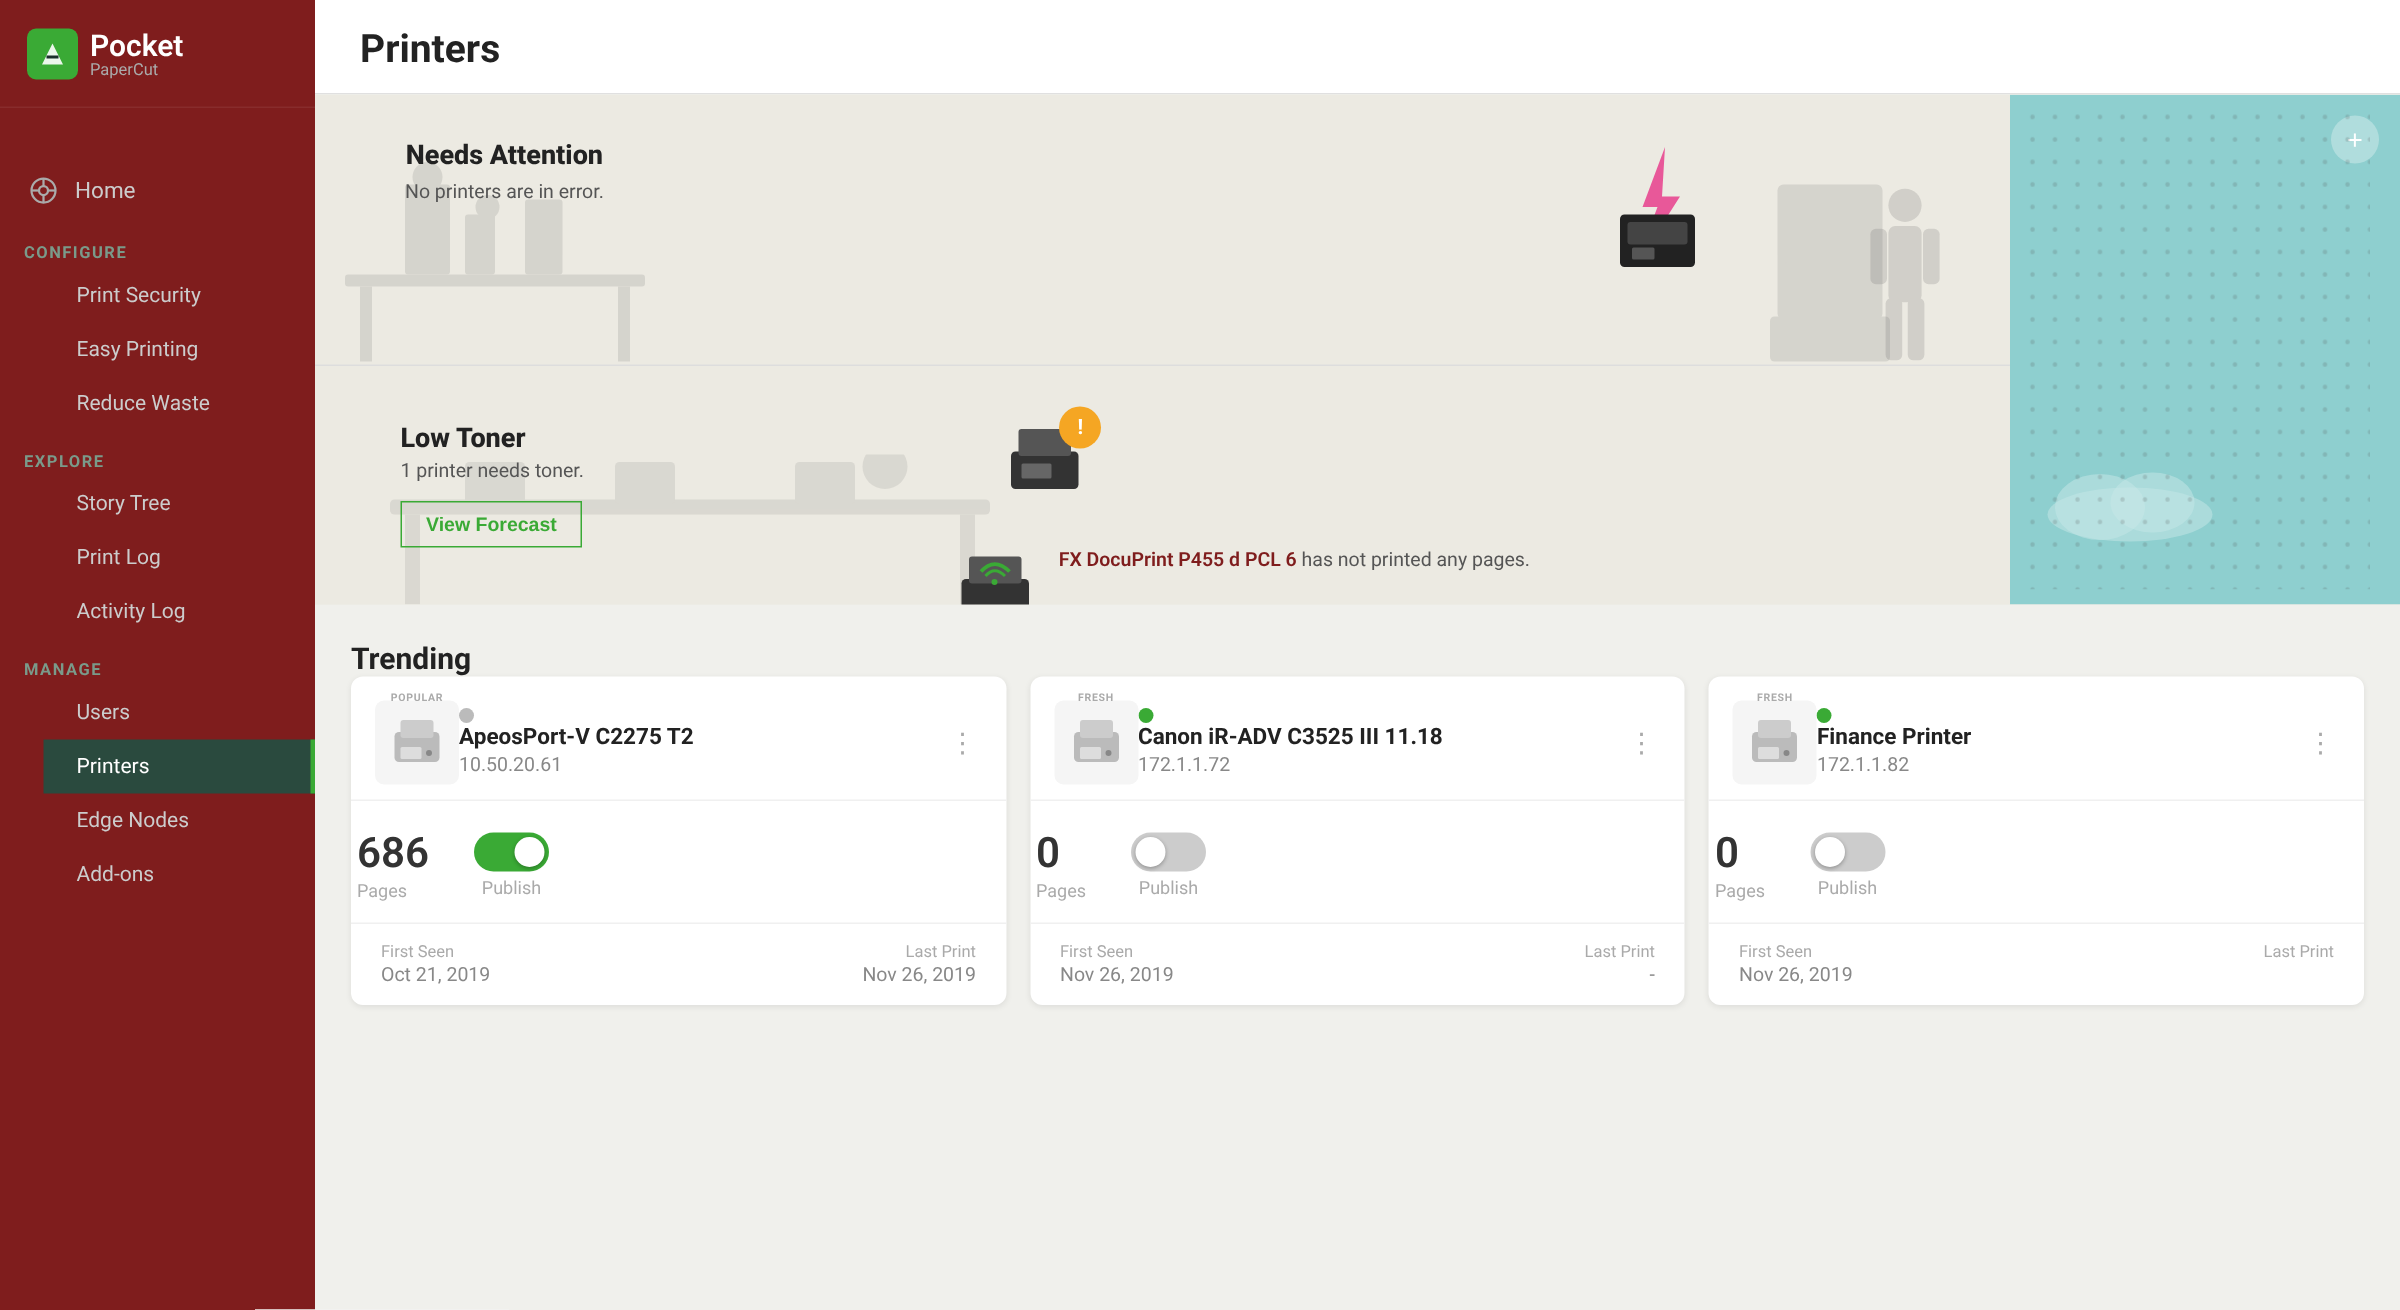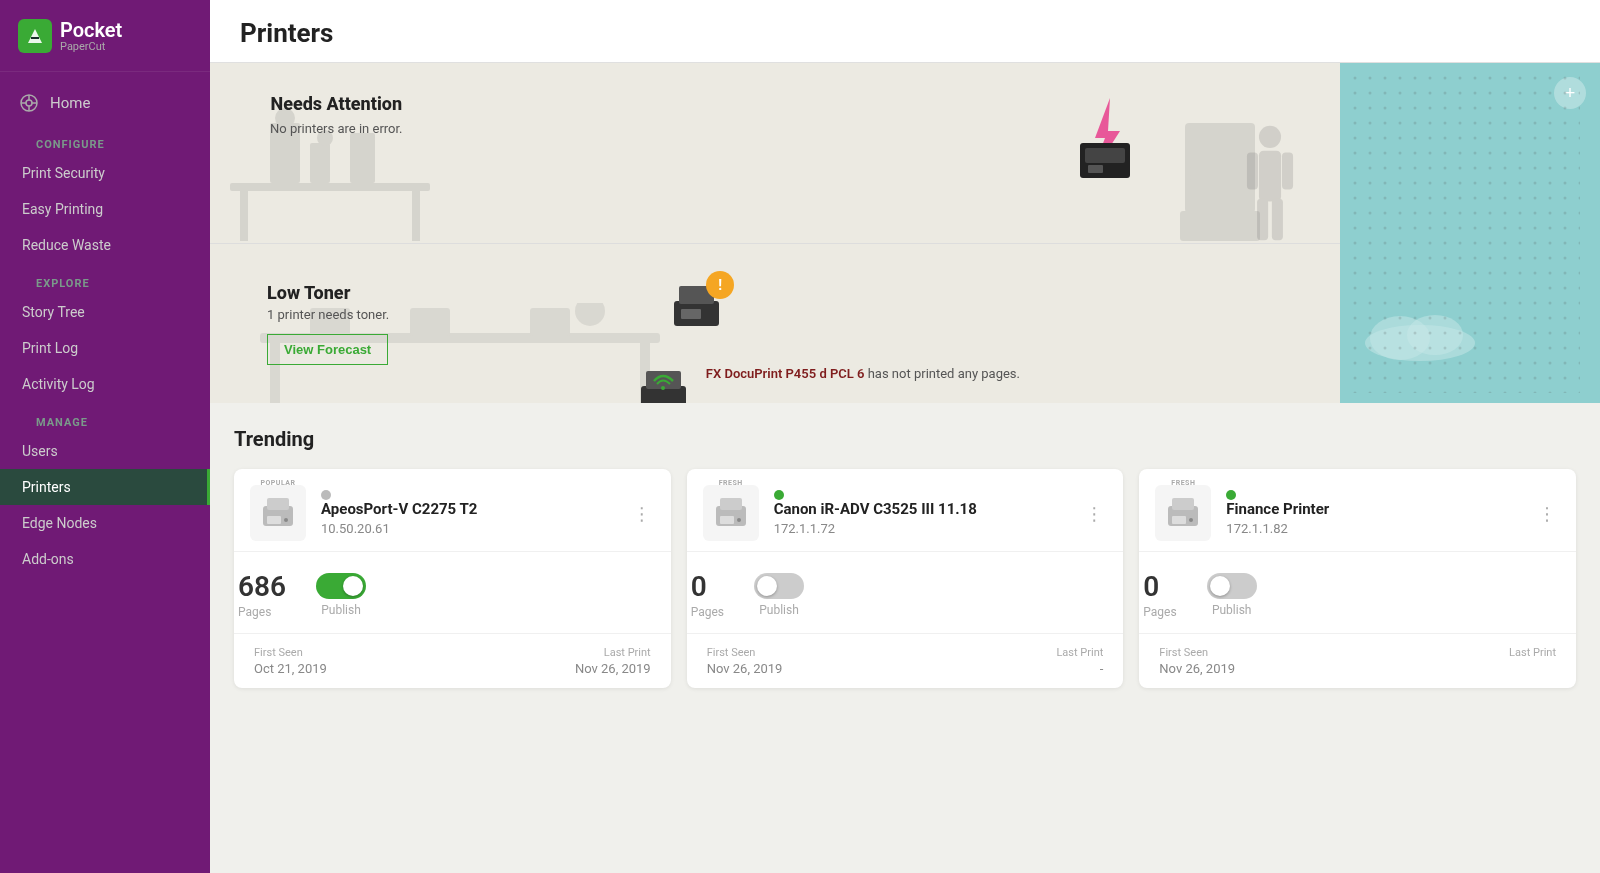--- a/index.html
+++ b/index.html
@@ -2,26 +2,27 @@
 <html><head>
   <meta charset="utf-8">
   <style>
     * { box-sizing: border-box; margin: 0; padding: 0; }
     body { font-family: -apple-system, BlinkMacSystemFont, 'Segoe UI', Roboto, sans-serif; display: flex; height: 873px; overflow: hidden; background: #f5f5f5; }
 
     
     #sidebar {
       width: 210px;
       min-width: 210px;
-      background: #701a75;
+      background: #7f1d1d;
       color: #fff;
       display: flex;
       flex-direction: column;
       height: 100%;
       overflow-y: auto;
+      gap: 24px;
     }
     .sidebar-logo {
       padding: 18px 20px 18px 18px;
       display: flex;
       align-items: center;
       gap: 8px;
       border-bottom: 1px solid rgba(255,255,255,0.07);
     }
     .logo-icon {
       width: 34px;
@@ -48,30 +49,31 @@
       color: #ccc;
       cursor: pointer;
       font-size: 15px;
     }
 
     .sidebar-section-label {
       font-size: 11px;
       font-weight: 700;
       color: #7a9a8a;
       letter-spacing: 1px;
-      padding: 14px 36px 4px;
+      padding: 14px 16px 4px;
     }
 
     .sidebar-child {
       display: flex;
       align-items: flex-end;
       padding: 10px 20px 10px 22px;
       color: #ccc;
       cursor: pointer;
       font-size: 14px;
+      margin-left: 29px;
     }
     .sidebar-child.active {
       background: #2a4a3e;
       color: white;
       border-right: 3px solid #3aaa35;
     }
 
     
     #main {
       flex: 1;
@@ -179,40 +181,40 @@
       justify-content: center;
       font-size: 18px;
       color: white;
     }
 
     
     .trending-section {
       padding: 24px 24px 20px;
       background: #f0f0ec;
     }
-    .trending-title { font-size: 20px; font-weight: 700; color: #222; margin-bottom: 18px; }
+    .trending-title { font-size: 20px; font-weight: 700; color: #222; }
 
     .printer-cards {
       display: grid;
       grid-template-columns: repeat(3, 1fr);
       gap: 16px;
     }
 
     .printer-card {
       background: white;
       border-radius: 8px;
       overflow: hidden;
       box-shadow: 0 1px 4px rgba(0,0,0,0.08);
     }
 
     .card-header {
       display: flex;
       align-items: center;
       padding: 16px 16px 10px;
-      gap: 15px;
+      gap: 0;
       border-bottom: 1px solid #f0f0f0;
     }
 
     .card-printer-icon {
       width: 56px;
       height: 56px;
       display: flex;
       align-items: center;
       justify-content: center;
       background: #f5f5f5;

